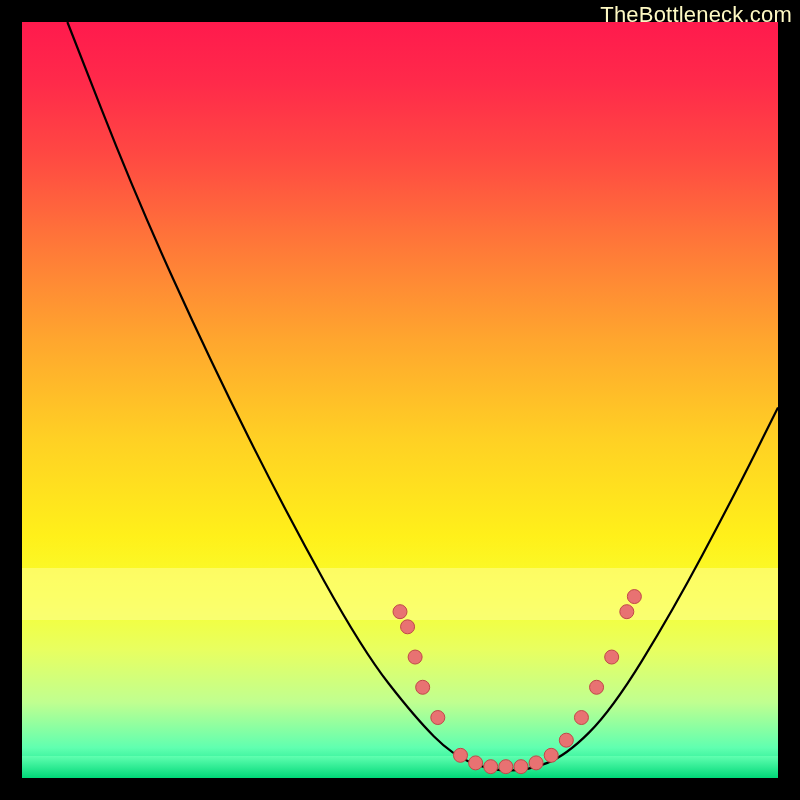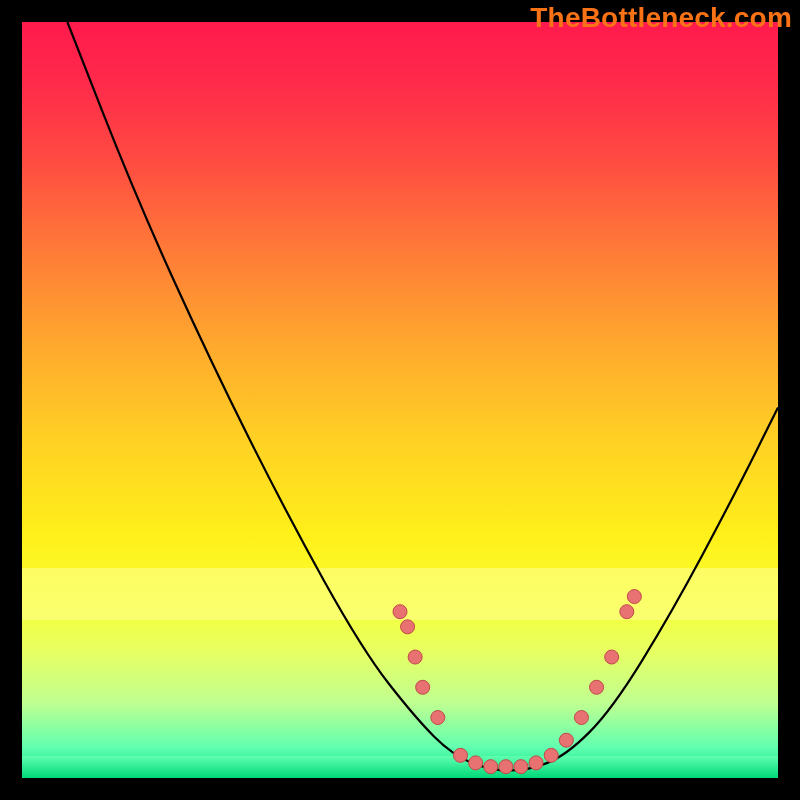--- a/index.html
+++ b/index.html
@@ -45,23 +45,23 @@
     left: 0;
     right: 0;
     top: 546px;
     height: 52px;
     background: rgba(255, 255, 150, 0.55);
   }
   .attribution {
     position: absolute;
     top: 2px;
     right: 8px;
-    color: #f97316;
-    font-size: 28px;
-    font-weight: 700;
+    color: #fef9c3;
+    font-size: 22px;
+    font-weight: 400;
     letter-spacing: 0.2px;
     z-index: 50;
   }
   svg.plot {
     position: absolute;
     left: 22px;
     top: 22px;
     width: 756px;
     height: 756px;
     overflow: visible;

